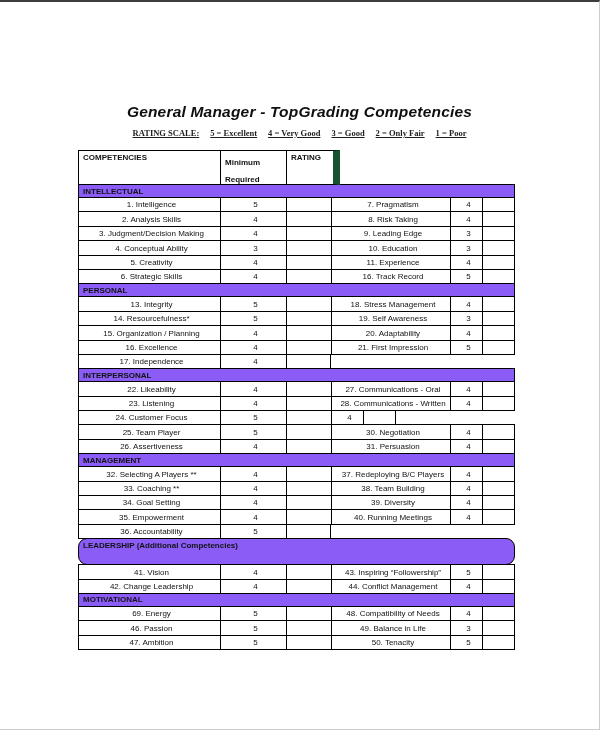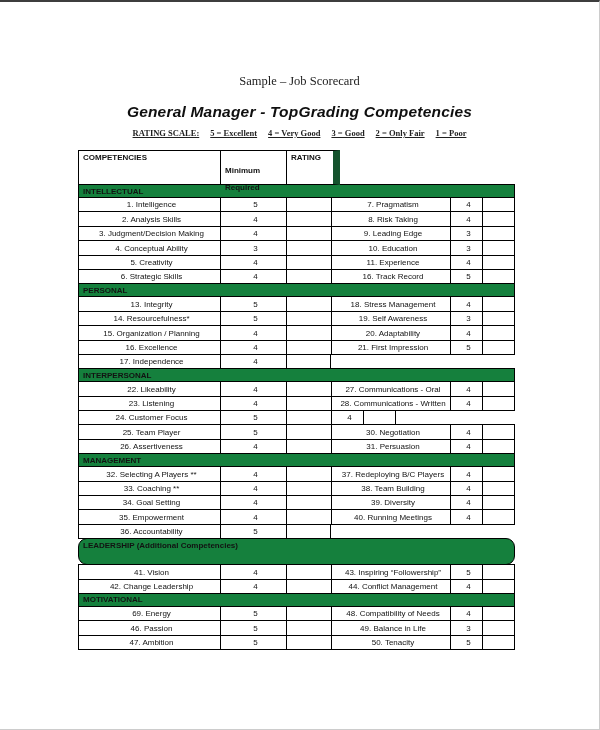--- a/index.html
+++ b/index.html
@@ -39,25 +39,25 @@
   .tbl {
     position: absolute; left: 78px; top: 148px; width: 437px;
     font-size: 8px; line-height: 10px; color: #121212;
   }
   .hdr-row { display: flex; height: 35px; }
   .hc {
     border: 1px solid #000; border-right: none;
     padding: 2px 0 0 4px; font-weight: bold;
   }
   .h1 { width: 142px; }
-  .h2 { width: 66px; line-height: 16.5px; padding-top: 12px; }
+  .h2 { width: 66px; line-height: 16.5px; padding-top: 4px; }
   .h3 { width: 54px; border-right: 7px solid #14532d; }
   .bar {
     height: 14px; margin-top: -1px;
-    background: #15803d;
+    background: #8b5cf6;
     border: 1px solid #000;
     font-weight: bold;
     padding: 1.5px 0 0 4px;
   }
   .bar.tall { height: 27px; border-radius: 9px; }
   .row { display: flex; height: 15.4px; margin-top: -1px; text-align: center; }
   .c {
     border: 1px solid #000; border-right: none;
     padding: 2.4px 0 0 4px;
     overflow: hidden; white-space: nowrap;
@@ -68,21 +68,20 @@
   .c3 { width: 45px; }
   .c4 { width: 119px; }
   .c5 { width: 32px; }
   .c6 { width: 33px; }
   .spacer { flex: 1; }
 </style>
 </head>
 <body>
 
 <div class="page">
-  <div class="doc-title">Sample – Job Scorecard</div>
   <div class="heading">General Manager - TopGrading Competencies</div>
   <div class="scale">
     <span>RATING SCALE:</span><span class="scale-item">5 = Excellent</span><span class="scale-item">4 = Very Good</span><span class="scale-item">3 = Good</span><span class="scale-item">2 = Only Fair</span><span class="scale-item">1 = Poor</span>
   </div>
 
   <div class="tbl">
     <div class="hdr-row">
       <div class="hc h1">COMPETENCIES</div>
       <div class="hc h2">
         <div>Minimum</div>

